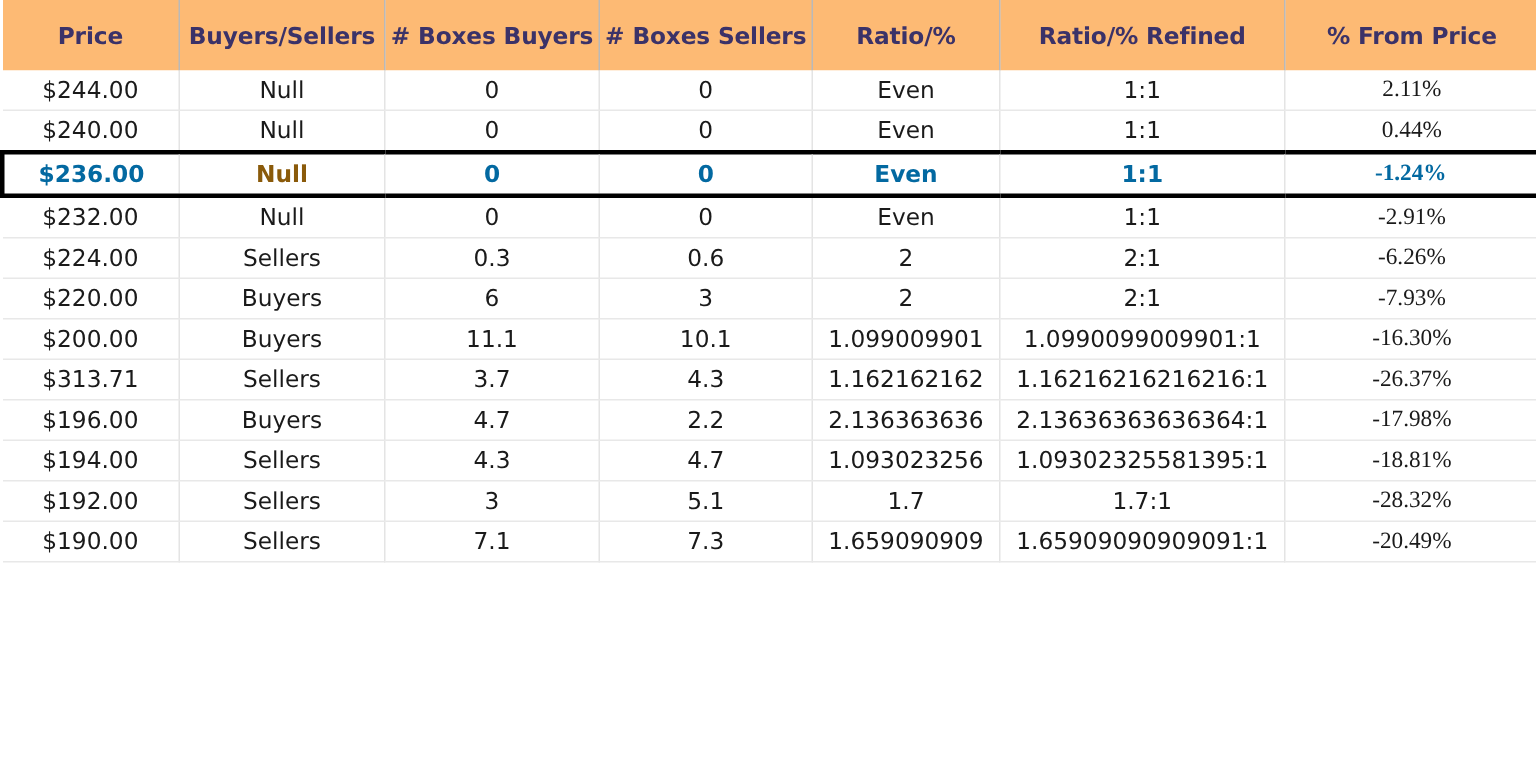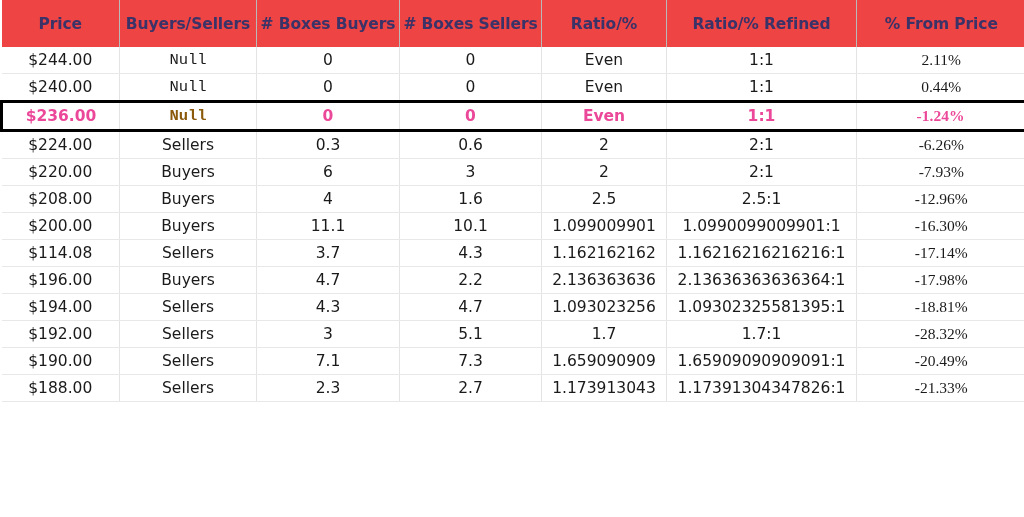--- a/index.html
+++ b/index.html
@@ -30,21 +30,21 @@
   table.grid col.c-price      { width: 118px; }
   table.grid col.c-bs         { width: 137px; }
   table.grid col.c-bb         { width: 143px; }
   table.grid col.c-bsell      { width: 142px; }
   table.grid col.c-ratio      { width: 125px; }
   table.grid col.c-ratioref   { width: 190px; }
   table.grid col.c-pct        { width: 169px; }
 
   table.grid th {
     height: 47px;
-    background: #ef4444;
+    background: #fdba74;
     color: #3B3268;
     font-weight: bold;
     font-size: 15.5px;
     text-align: center;
     vertical-align: middle;
     border-right: 1px solid #b9b9b9;
     padding: 0 2px;
     white-space: nowrap;
     letter-spacing: -0.1px;
   }
@@ -61,37 +61,36 @@
     padding: 0 2px;
     white-space: nowrap;
     background: #ffffff;
   }
   table.grid td:last-child { border-right: none; font-family: Liberation Serif, serif; }
 
   
   td.s-null {
     background: #FCE49C;
     color: #996515;
-    font-family: Liberation Mono, monospace;
   }
   td.s-sellers {
     background: #FFC7CE;
     color: #C62033;
   }
   td.s-buyers {
     background: #C6EFCE;
     color: #1C6B27;
   }
 
   
   tr.highlight td {
     font-weight: bold;
     border-top: 3px solid #000000;
     border-bottom: 3px solid #000000;
-    color: #ec4899;
+    color: #0369a1;
   }
   tr.highlight td.s-null {
     color: #8a5a0a;
   }
   tr.highlight td:first-child {
     border-left: 3px solid #000000;
   }
   tr.highlight td:last-child {
     border-right: 3px solid #000000;
   }
@@ -143,63 +142,63 @@
         <tr class="highlight">
           <td>$236.00</td>
           <td class="s-null">Null</td>
           <td>0</td>
           <td>0</td>
           <td>Even</td>
           <td>1:1</td>
           <td>-1.24%</td>
         </tr>
         <tr>
+          <td>$232.00</td>
+          <td class="s-null">Null</td>
+          <td>0</td>
+          <td>0</td>
+          <td>Even</td>
+          <td>1:1</td>
+          <td>-2.91%</td>
+        </tr>
+        <tr>
           <td>$224.00</td>
           <td class="s-sellers">Sellers</td>
           <td>0.3</td>
           <td>0.6</td>
           <td>2</td>
           <td>2:1</td>
           <td>-6.26%</td>
         </tr>
         <tr>
           <td>$220.00</td>
           <td class="s-buyers">Buyers</td>
           <td>6</td>
           <td>3</td>
           <td>2</td>
           <td>2:1</td>
           <td>-7.93%</td>
         </tr>
         <tr>
-          <td>$208.00</td>
-          <td class="s-buyers">Buyers</td>
-          <td>4</td>
-          <td>1.6</td>
-          <td>2.5</td>
-          <td>2.5:1</td>
-          <td>-12.96%</td>
-        </tr>
-        <tr>
           <td>$200.00</td>
           <td class="s-buyers">Buyers</td>
           <td>11.1</td>
           <td>10.1</td>
           <td>1.099009901</td>
           <td>1.0990099009901:1</td>
           <td>-16.30%</td>
         </tr>
         <tr>
-          <td>$114.08</td>
+          <td>$313.71</td>
           <td class="s-sellers">Sellers</td>
           <td>3.7</td>
           <td>4.3</td>
           <td>1.162162162</td>
           <td>1.16216216216216:1</td>
-          <td>-17.14%</td>
+          <td>-26.37%</td>
         </tr>
         <tr>
           <td>$196.00</td>
           <td class="s-buyers">Buyers</td>
           <td>4.7</td>
           <td>2.2</td>
           <td>2.136363636</td>
           <td>2.13636363636364:1</td>
           <td>-17.98%</td>
         </tr>
@@ -223,24 +222,15 @@
         </tr>
         <tr>
           <td>$190.00</td>
           <td class="s-sellers">Sellers</td>
           <td>7.1</td>
           <td>7.3</td>
           <td>1.659090909</td>
           <td>1.65909090909091:1</td>
           <td>-20.49%</td>
         </tr>
-        <tr>
-          <td>$188.00</td>
-          <td class="s-sellers">Sellers</td>
-          <td>2.3</td>
-          <td>2.7</td>
-          <td>1.173913043</td>
-          <td>1.17391304347826:1</td>
-          <td>-21.33%</td>
-        </tr>
       </tbody>
   </table>
 </div>
 
 </body></html>

